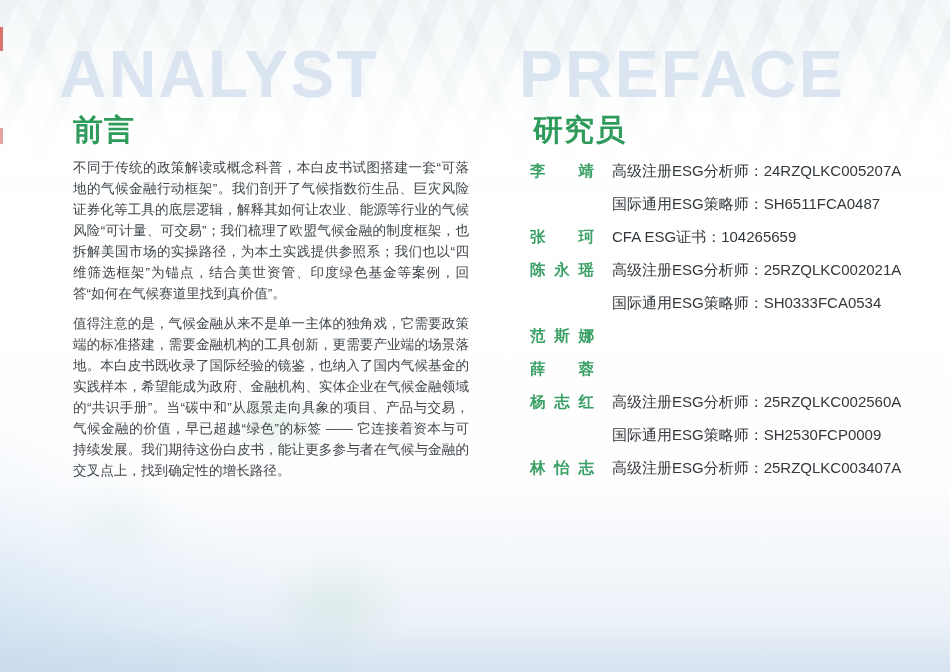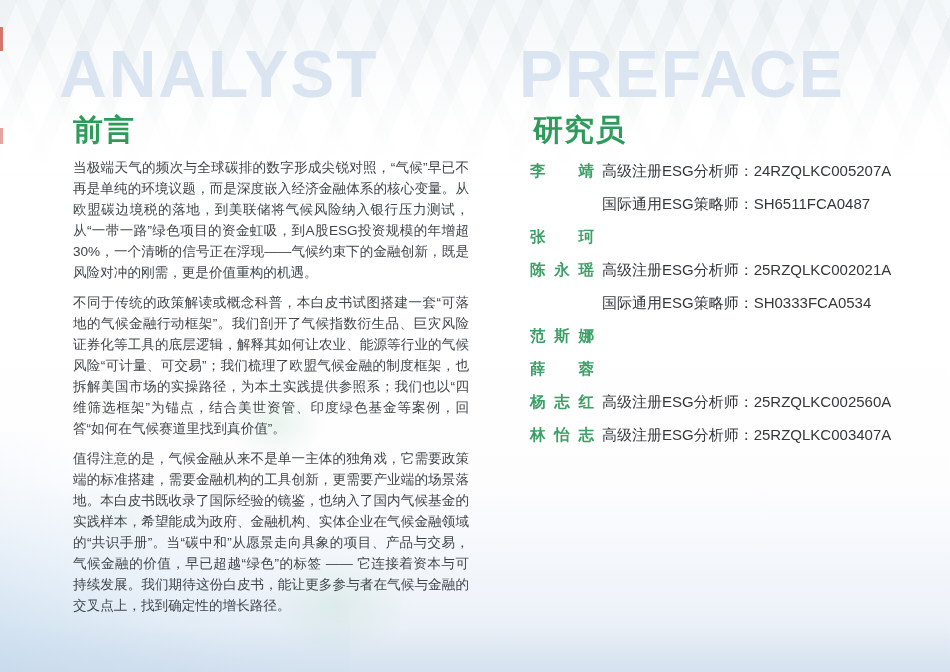--- a/index.html
+++ b/index.html
@@ -65,21 +65,21 @@
     font-size: 13.6px; line-height: 21px; color: #41464b;
     text-align: justify;
   }
   .preface-body p { margin: 0 0 9px 0; }
   .preface-body p:last-child { margin-bottom: 12px; }
 
   
   .analyst-list { position: absolute; top: 154px; left: 13px; width: 400px; }
   .analyst-row { display: flex; align-items: flex-start; }
   .analyst-name {
-    width: 64px; margin-right: 8px; flex: 0 0 auto;
+    width: 64px; margin-right: 18px; flex: 0 0 auto;
     height: 33px; line-height: 33px;
     font-size: 15.5px; font-weight: 700; color: #3aa065;
     text-align: justify; text-align-last: justify;
   }
   .analyst-creds { flex: 1 1 auto; min-height: 33px; }
   .cred-line {
     height: 33px; line-height: 33px;
     font-size: 15px; color: #34383c; white-space: nowrap;
   }
 </style>
@@ -94,58 +94,61 @@
   <div class="leaf-blob b1"></div>
   <div class="leaf-blob b2"></div>
   <div class="leaf-blob b3"></div>
   <div class="accent-red r1"></div>
   <div class="accent-red r2"></div>
 
   <section class="col col-left">
     <div class="watermark">ANALYST</div>
     <h1 class="section-title">前言</h1>
     <div class="preface-body">
-        <p>当极端天气的频次与全球碳排的数字形成尖锐对照，“气候”早已不再是单纯的环境议题，而是深度嵌入经济金融体系的核心变量。从欧盟碳边境税的落地，到美联储将气候风险纳入银行压力测试，从“一带一路”绿色项目的资金虹吸，到A股ESG投资规模的年增超30%，一个清晰的信号正在浮现——气候约束下的金融创新，既是风险对冲的刚需，更是价值重构的机遇。</p>
         <p>不同于传统的政策解读或概念科普，本白皮书试图搭建一套“可落地的气候金融行动框架”。我们剖开了气候指数衍生品、巨灾风险证券化等工具的底层逻辑，解释其如何让农业、能源等行业的气候风险“可计量、可交易”；我们梳理了欧盟气候金融的制度框架，也拆解美国市场的实操路径，为本土实践提供参照系；我们也以“四维筛选框架”为锚点，结合美世资管、印度绿色基金等案例，回答“如何在气候赛道里找到真价值”。</p>
         <p>值得注意的是，气候金融从来不是单一主体的独角戏，它需要政策端的标准搭建，需要金融机构的工具创新，更需要产业端的场景落地。本白皮书既收录了国际经验的镜鉴，也纳入了国内气候基金的实践样本，希望能成为政府、金融机构、实体企业在气候金融领域的“共识手册”。当“碳中和”从愿景走向具象的项目、产品与交易，气候金融的价值，早已超越“绿色”的标签 —— 它连接着资本与可持续发展。我们期待这份白皮书，能让更多参与者在气候与金融的交叉点上，找到确定性的增长路径。</p>
       </div>
   </section>
 
   <section class="col col-right">
     <div class="watermark">PREFACE</div>
     <h1 class="section-title">研究员</h1>
     <div class="analyst-list">
         <div class="analyst-row">
           <span class="analyst-name">李靖</span>
           <div class="analyst-creds">
             <div class="cred-line">高级注册ESG分析师：24RZQLKC005207A</div>
             <div class="cred-line">国际通用ESG策略师：SH6511FCA0487</div>
           </div>
         </div>
         <div class="analyst-row">
           <span class="analyst-name">张珂</span>
+          <div class="analyst-creds">
+            <div class="cred-line">CFA ESG证书：104265659</div>
+          </div>
         </div>
         <div class="analyst-row">
           <span class="analyst-name">陈永瑶</span>
           <div class="analyst-creds">
             <div class="cred-line">高级注册ESG分析师：25RZQLKC002021A</div>
             <div class="cred-line">国际通用ESG策略师：SH0333FCA0534</div>
           </div>
         </div>
         <div class="analyst-row">
           <span class="analyst-name">范斯娜</span>
         </div>
         <div class="analyst-row">
           <span class="analyst-name">薛蓉</span>
           <div class="analyst-creds"></div>
         </div>
         <div class="analyst-row">
           <span class="analyst-name">杨志红</span>
           <div class="analyst-creds">
             <div class="cred-line">高级注册ESG分析师：25RZQLKC002560A</div>
+            <div class="cred-line">国际通用ESG策略师：SH2530FCP0009</div>
           </div>
         </div>
         <div class="analyst-row">
           <span class="analyst-name">林怡志</span>
           <div class="analyst-creds">
             <div class="cred-line">高级注册ESG分析师：25RZQLKC003407A</div>
           </div>
         </div>
       </div>
   </section>

